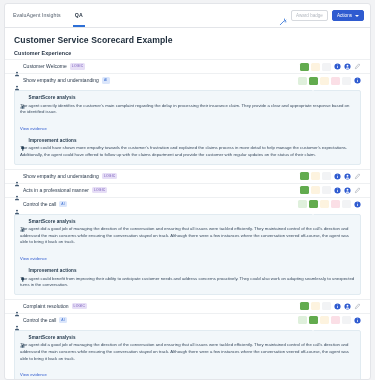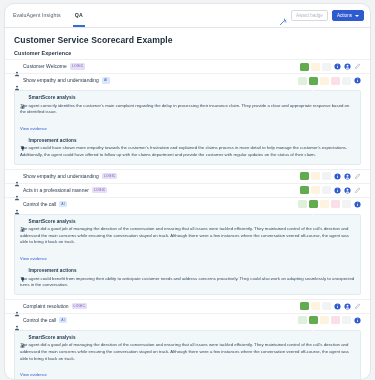--- a/index.html
+++ b/index.html
@@ -12,21 +12,21 @@
   .page {
     width: 375px; height: 380px;
     background: #f2f3f5;
     position: relative;
     display: flex;
     flex-direction: column;
   }
   .card {
     background: #ffffff;
     margin: 3px 4px 0 4px;
-    border-radius: 10px;
+    border-radius: 3px;
     border: 1px solid #e3e5e9;
     flex: 1;
     display: flex;
     flex-direction: column;
     overflow: hidden;
   }
 
   
   .topbar {
     height: 24px;

